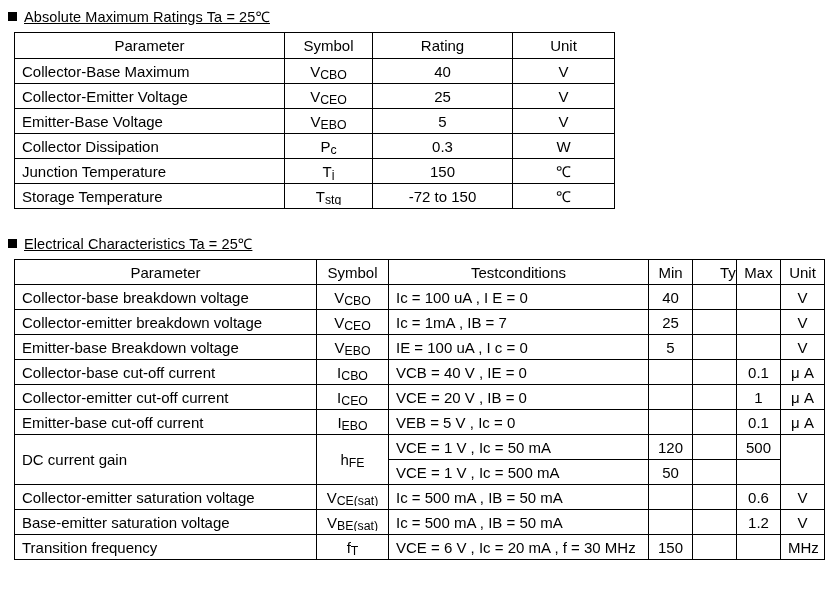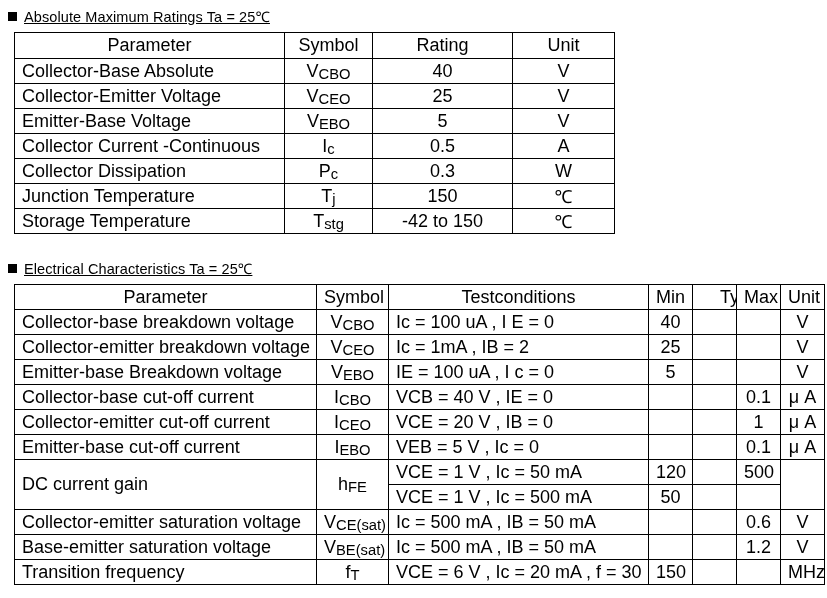--- a/index.html
+++ b/index.html
@@ -31,21 +31,21 @@
   .heading-marker {
     display: inline-block;
     width: 9px;
     height: 9px;
     background: #000;
     margin-right: 7px;
     flex: 0 0 auto;
   }
   table {
     border-collapse: collapse;
-    font-size: 18px;
+    font-size: 15px;
     table-layout: fixed;
   }
   table td, table th {
     border: 1px solid #000;
     padding: 0;
     font-weight: normal;
     vertical-align: middle;
     height: 25px;
     box-sizing: border-box;
   }
@@ -116,21 +116,21 @@
             <div class="cell-inner ctr">Rating</div>
           </td>
         <td class="c3 ctr">
             <div class="cell-inner ctr">Unit</div>
           </td>
       </tr>
     </thead>
     <tbody>
       <tr>
         <td class="c0">
-            <div class="cell-inner lft">Collector-Base Absolute</div>
+            <div class="cell-inner lft">Collector-Base Maximum</div>
           </td>
         <td class="c1">
             <div class="cell-inner ctr"><span>V</span><sub class="small-caps-sub">CBO</sub></div>
           </td>
         <td class="c2">
             <div class="cell-inner ctr">40</div>
           </td>
         <td class="c3">
             <div class="cell-inner ctr">V</div>
           </td>
@@ -158,34 +158,20 @@
           </td>
         <td class="c2">
             <div class="cell-inner ctr">5</div>
           </td>
         <td class="c3">
             <div class="cell-inner ctr">V</div>
           </td>
       </tr>
       <tr>
         <td class="c0">
-            <div class="cell-inner lft">Collector Current -Continuous</div>
-          </td>
-        <td class="c1">
-            <div class="cell-inner ctr"><span>I</span><sub class="small-caps-sub">c</sub></div>
-          </td>
-        <td class="c2">
-            <div class="cell-inner ctr">0.5</div>
-          </td>
-        <td class="c3">
-            <div class="cell-inner ctr">A</div>
-          </td>
-      </tr>
-      <tr>
-        <td class="c0">
             <div class="cell-inner lft">Collector Dissipation</div>
           </td>
         <td class="c1">
             <div class="cell-inner ctr"><span>P</span><sub class="small-caps-sub">c</sub></div>
           </td>
         <td class="c2">
             <div class="cell-inner ctr">0.3</div>
           </td>
         <td class="c3">
             <div class="cell-inner ctr">W</div>
@@ -206,21 +192,21 @@
           </td>
       </tr>
       <tr>
         <td class="c0">
             <div class="cell-inner lft">Storage Temperature</div>
           </td>
         <td class="c1">
             <div class="cell-inner ctr"><span>T</span><sub class="small-caps-sub">stg</sub></div>
           </td>
         <td class="c2">
-            <div class="cell-inner ctr">-42 to 150</div>
+            <div class="cell-inner ctr">-72 to 150</div>
           </td>
         <td class="c3">
             <div class="cell-inner ctr">℃</div>
           </td>
       </tr>
     </tbody>
   </table>
 
   <div class="section-heading">
     <span class="heading-marker"></span>
@@ -280,21 +266,21 @@
       </tr>
 
       <tr>
         <td class="e0">
             <div class="cell-inner lft">Collector-emitter breakdown voltage</div>
           </td>
         <td class="e1">
             <div class="cell-inner ctr"><span>V</span><sub class="small-caps-sub">CEO</sub></div>
           </td>
         <td class="e2">
-            <div class="cell-inner lft">Ic = 1mA , IB = 2</div>
+            <div class="cell-inner lft">Ic = 1mA , IB = 7</div>
           </td>
         <td class="e3">
             <div class="cell-inner ctr">25</div>
           </td>
         <td class="e4">
             <div class="cell-inner ctr"></div>
           </td>
         <td class="e5">
             <div class="cell-inner ctr"></div>
           </td>

